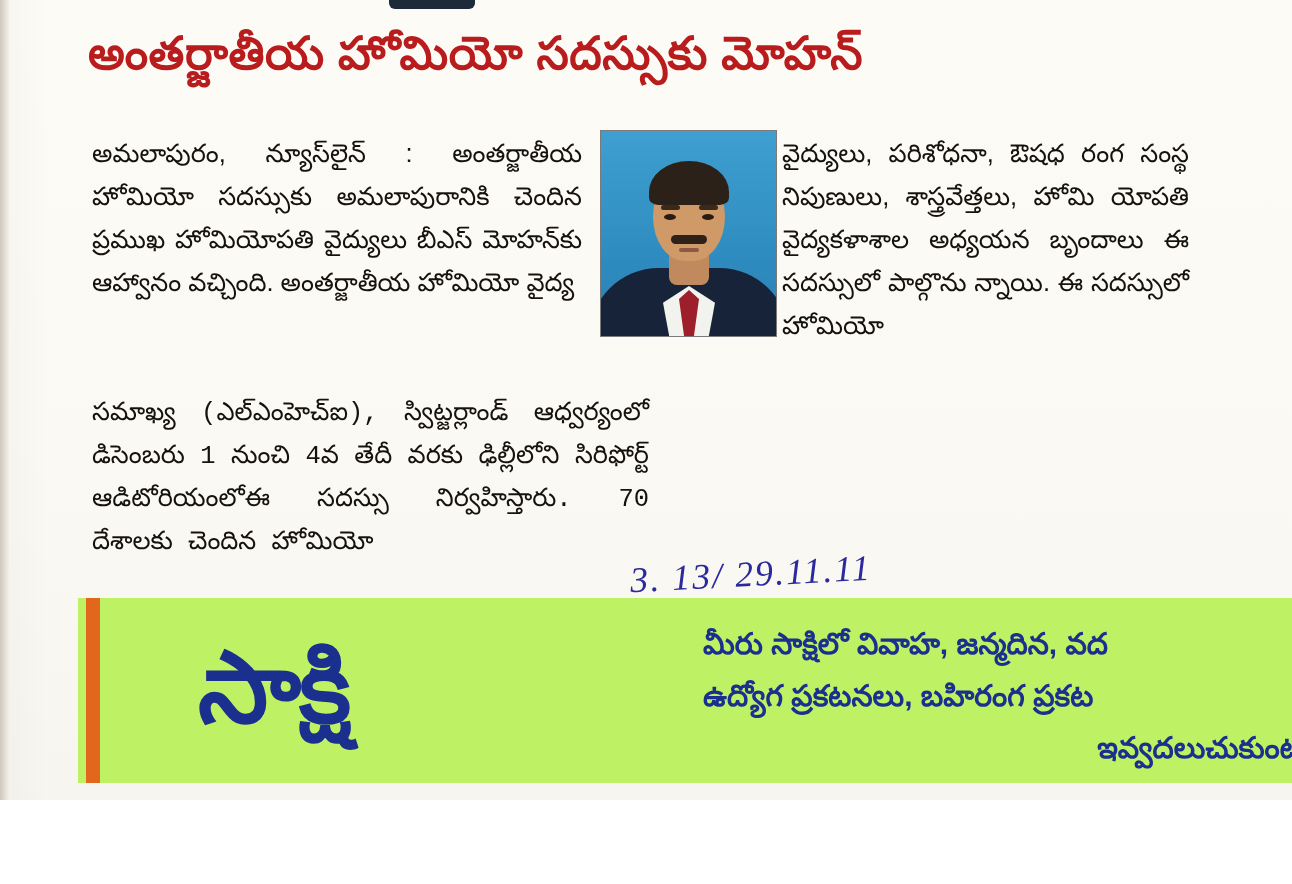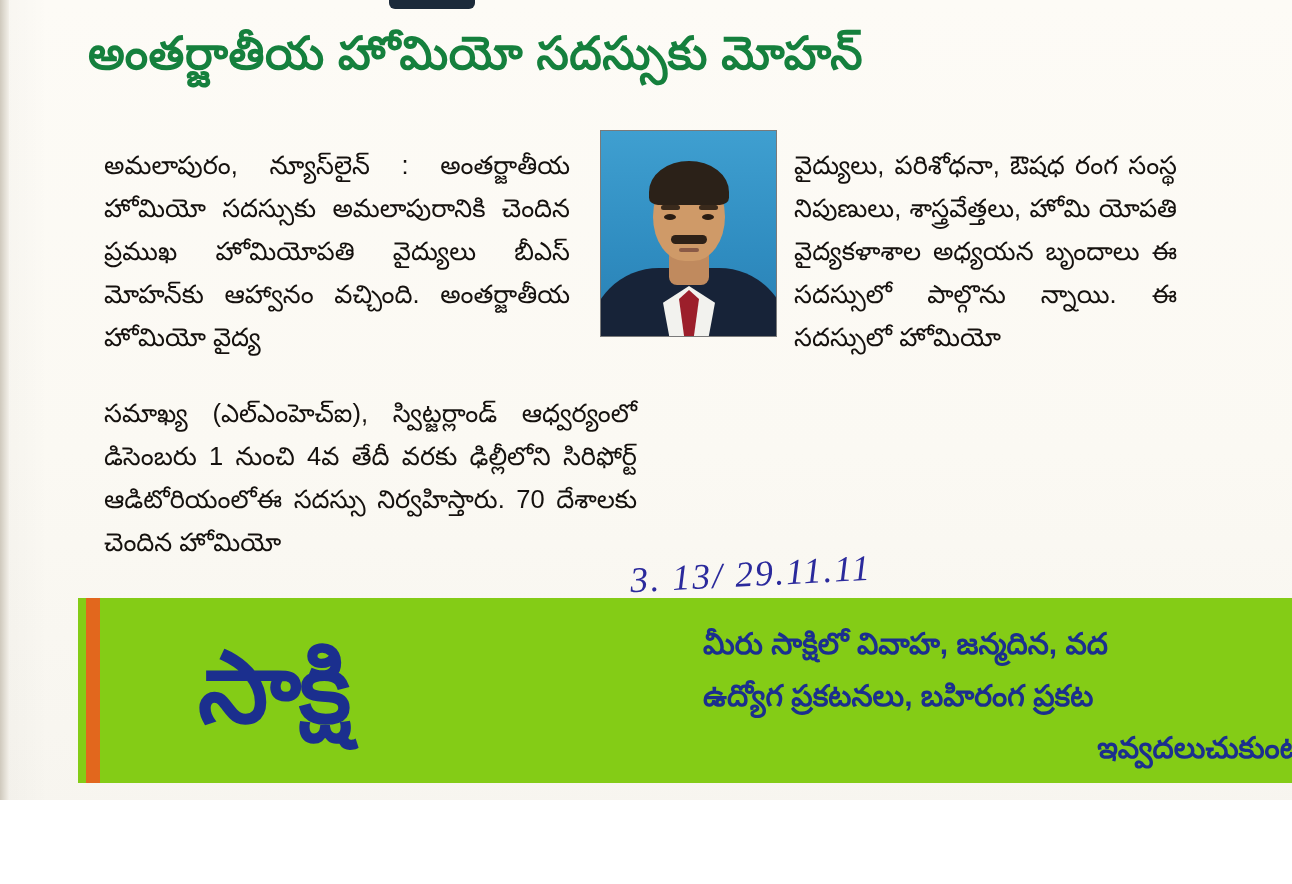--- a/index.html
+++ b/index.html
@@ -61,35 +61,35 @@
   
   .headline {
     position: absolute;
     left: 88px;
     top: 24px;
     width: 1120px;
     font-family: "Liberation Sans", sans-serif;
     font-weight: bold;
     font-size: 46px;
     line-height: 58px;
-    color: #15803d;
+    color: #b91c1c;
     letter-spacing: 0.5px;
     white-space: nowrap;
   }
 
   
   .col {
     position: absolute;
     font-size: 25.5px;
     line-height: 43px;
     color: #15110e;
     font-family: "Liberation Sans", sans-serif;
   }
   .col p {
-    margin: 16px;
+    margin: 4px;
     text-align: justify;
     text-justify: inter-word;
   }
   .col-left-narrow {
     left: 88px;
     top: 128px;
     width: 498px;
   }
   .col-right {
     left: 778px;
@@ -202,21 +202,21 @@
     white-space: nowrap;
   }
 
   
   .ad-band {
     position: absolute;
     left: 78px;
     top: 598px;
     width: 1214px;
     height: 185px;
-    background: #84cc16;
+    background: #bef264;
   }
   .ad-band .orange-bar {
     position: absolute;
     left: 8px; top: 0;
     width: 14px; height: 185px;
     background: #e2671d;
   }
   .ad-logo {
     position: absolute;
     left: 120px;
@@ -273,21 +273,21 @@
     <div class="eye-l"></div>
     <div class="eye-r"></div>
     <div class="mustache"></div>
     <div class="mouth"></div>
   </div>
 
   <div class="col col-right">
     <p>వైద్యులు, పరిశోధనా, ఔషధ రంగ సంస్థ నిపుణులు, శాస్త్రవేత్తలు, హోమి యోపతి వైద్యకళాశాల అధ్యయన బృందాలు ఈ సదస్సులో పాల్గొను న్నాయి. ఈ సదస్సులో హోమియో</p>
   </div>
 
-  <div class="col" style="left:88px; top:376px; width:565px;">
+  <div class="col" style="left:88px; top:388px; width:565px;font-family:Liberation Mono, monospace;">
     <p>సమాఖ్య (ఎల్‌ఎంహెచ్‌ఐ), స్విట్జర్లాండ్ ఆధ్వర్యంలో డిసెంబరు 1 నుంచి 4వ తేదీ వరకు ఢిల్లీలోని సిరిఫోర్ట్ ఆడిటోరియంలోఈ సదస్సు నిర్వహిస్తారు. 70 దేశాలకు చెందిన హోమియో</p>
   </div>
 
 
   <div class="handwriting">3. 13/ 29.11.11</div>
 
   <div class="ad-band">
     <div class="orange-bar"></div>
     <div class="ad-logo">సాక్షి</div>
     <div class="ad-lines">

